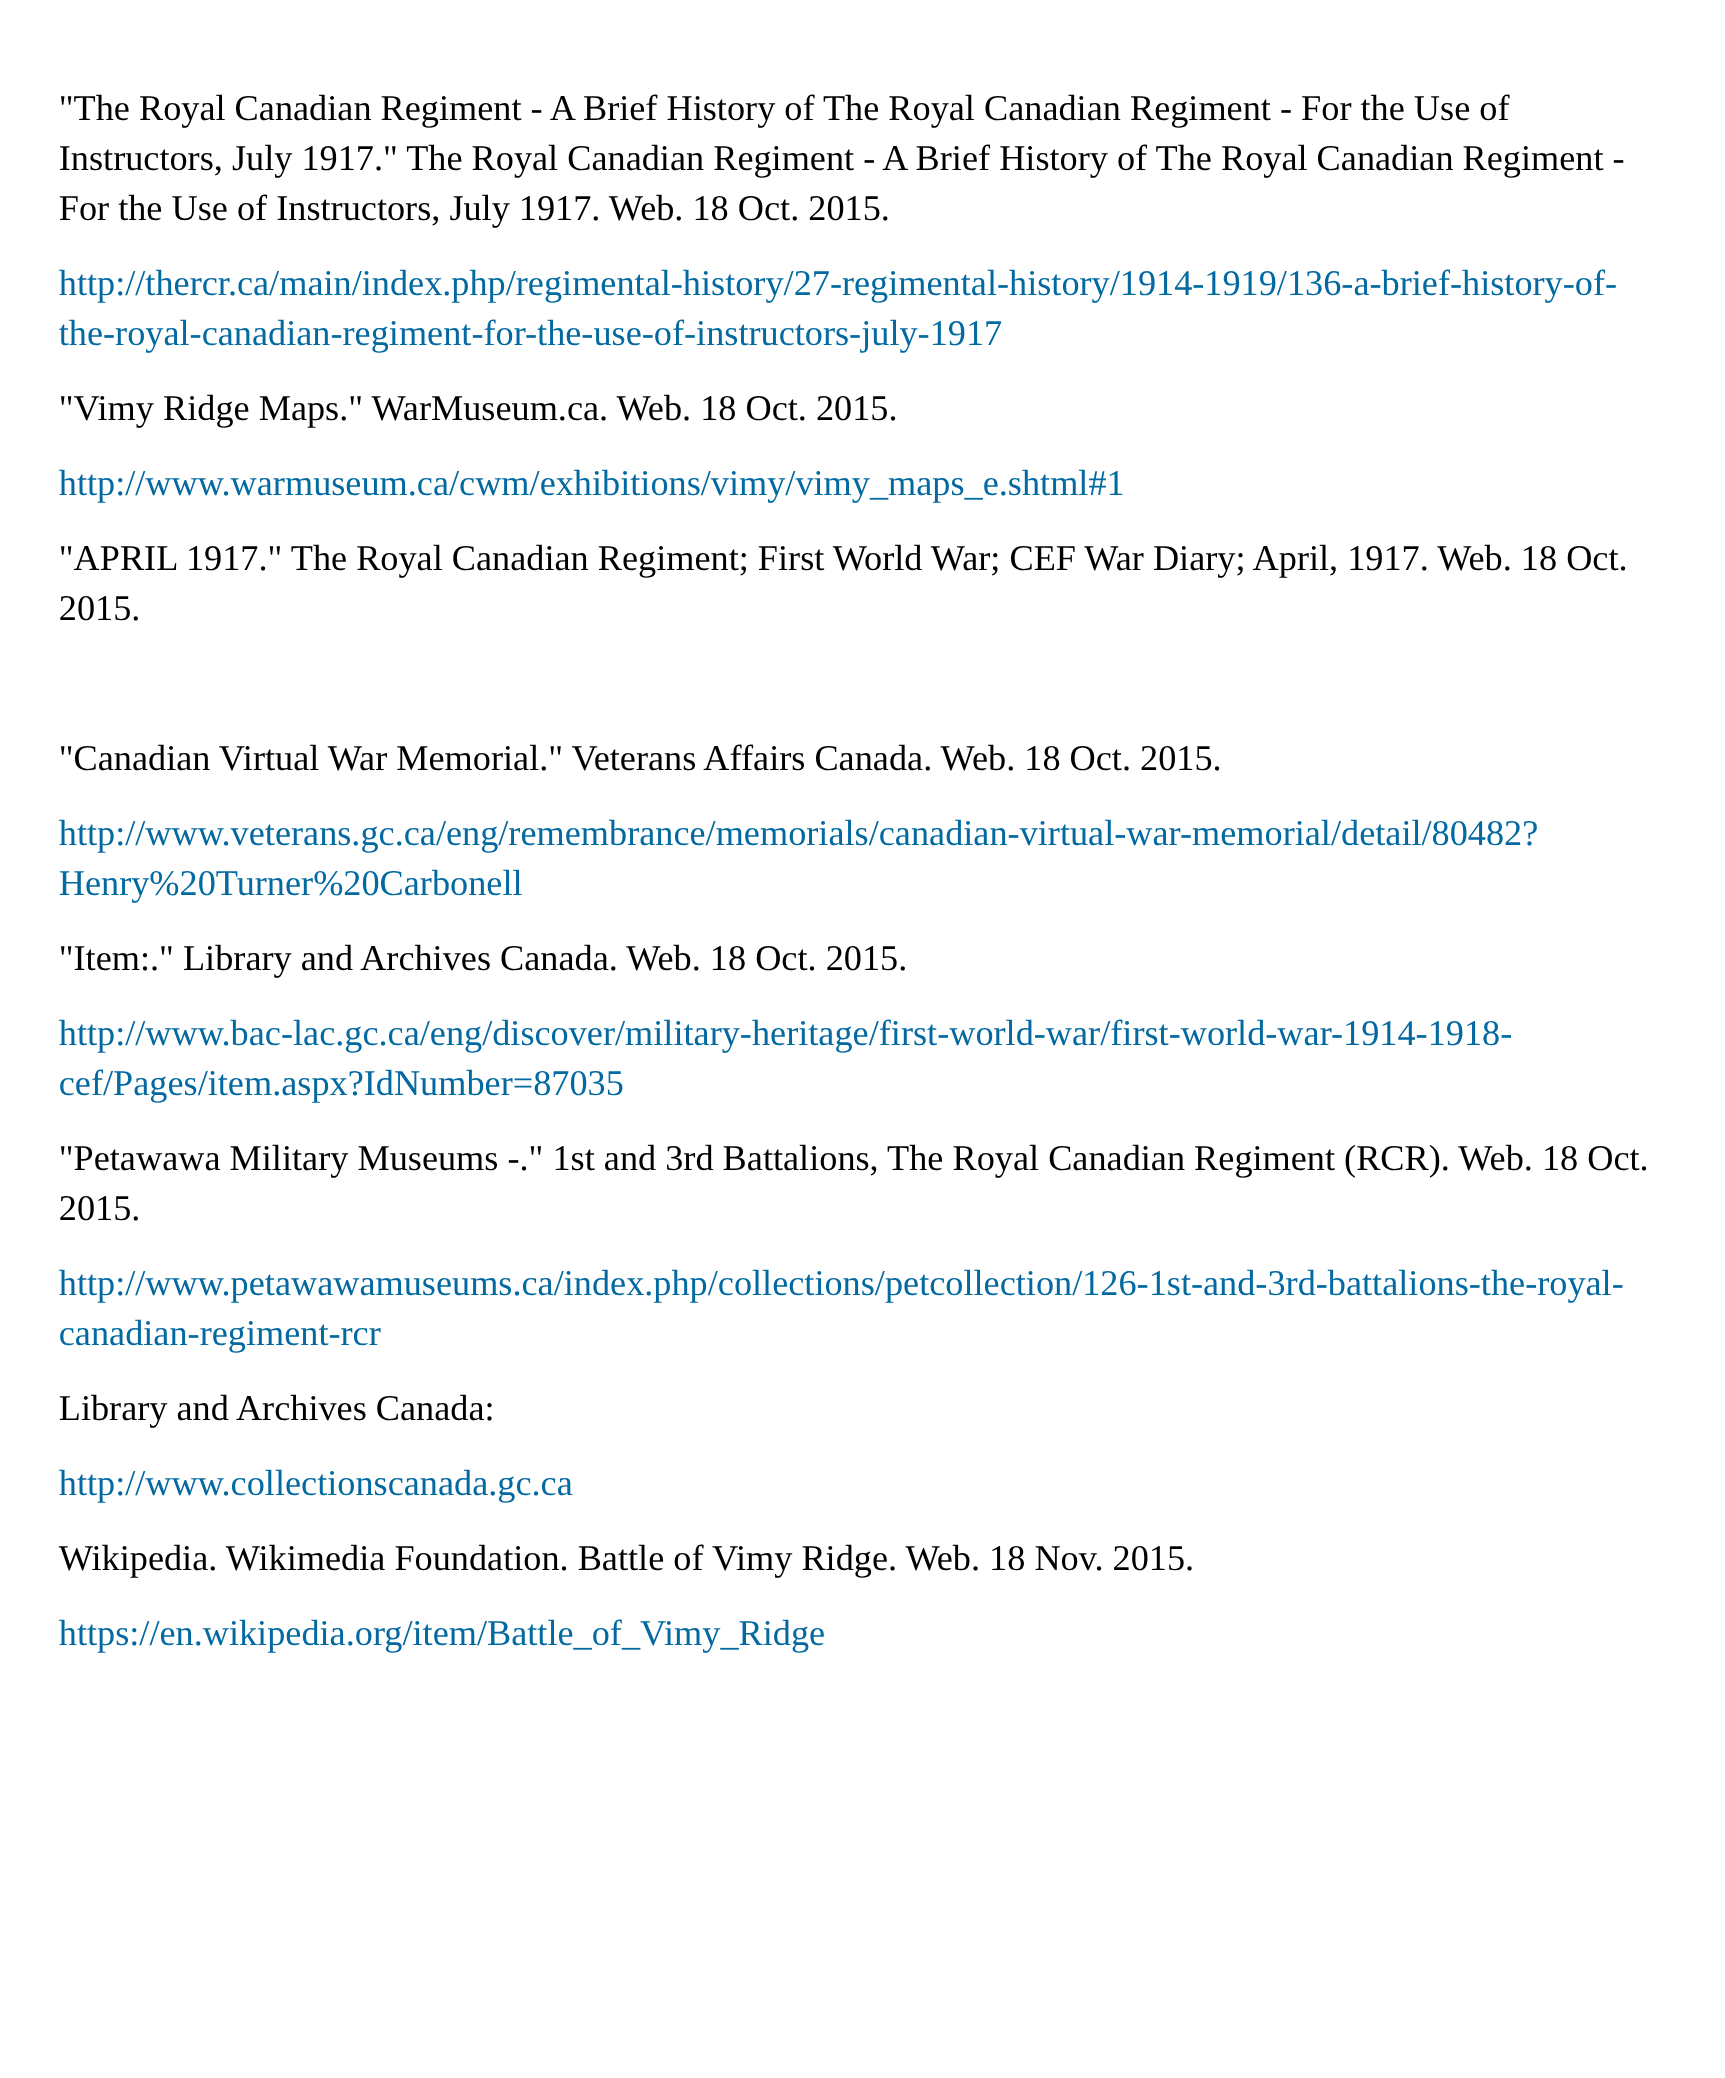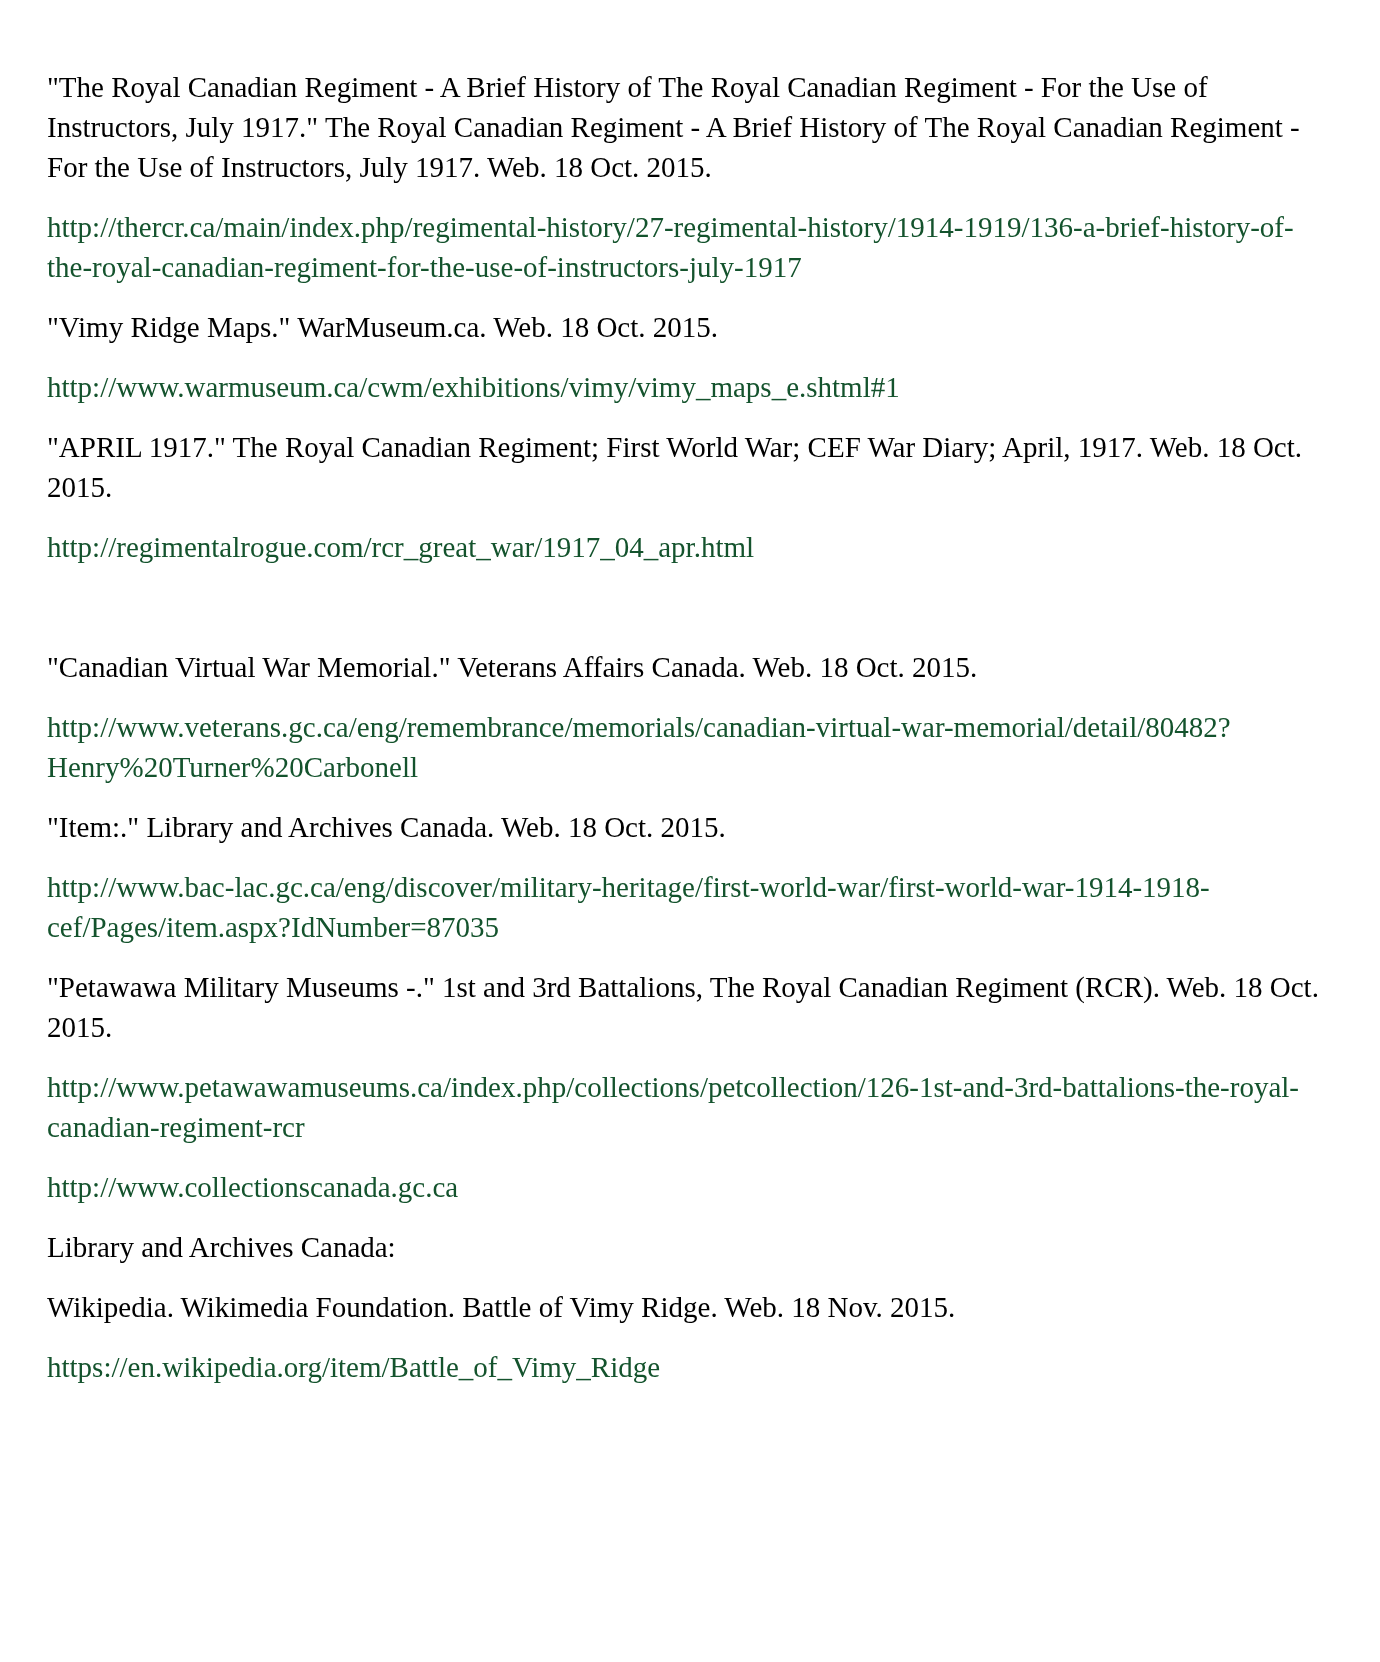--- a/index.html
+++ b/index.html
@@ -25,38 +25,37 @@
     margin: 0 0 20px 0;
     padding: 0;
     overflow-wrap: break-word;
     word-wrap: break-word;
   }
   .doc-para.empty-line {
     min-height: 40px;
   }
   .url-para {
     
-    color: #14532d;
+    color: #0369a1;
     text-decoration: none;
   }
 </style>
 </head>
 <body>
 
 <div class="page">
   <p class="doc-para">"The Royal Canadian Regiment - A Brief History of The Royal Canadian Regiment - For the Use of Instructors, July 1917." The Royal Canadian Regiment - A Brief History of The Royal Canadian Regiment - For the Use of Instructors, July 1917. Web. 18 Oct. 2015.</p>
   <p class="doc-para url-para">http://thercr.ca/main/index.php/regimental-history/27-regimental-history/1914-1919/136-a-brief-history-of-the-royal-canadian-regiment-for-the-use-of-instructors-july-1917</p>
   <p class="doc-para">"Vimy Ridge Maps." WarMuseum.ca. Web. 18 Oct. 2015.</p>
   <p class="doc-para url-para">http://www.warmuseum.ca/cwm/exhibitions/vimy/vimy_maps_e.shtml#1</p>
   <p class="doc-para">"APRIL 1917." The Royal Canadian Regiment; First World War; CEF War Diary; April, 1917. Web. 18 Oct. 2015.</p>
-  <p class="doc-para url-para">http://regimentalrogue.com/rcr_great_war/1917_04_apr.html</p>
   <p class="doc-para empty-line"></p>
   <p class="doc-para">"Canadian Virtual War Memorial." Veterans Affairs Canada. Web. 18 Oct. 2015.</p>
   <p class="doc-para url-para">http://www.veterans.gc.ca/eng/remembrance/memorials/canadian-virtual-war-memorial/detail/80482?Henry%20Turner%20Carbonell</p>
   <p class="doc-para">"Item:." Library and Archives Canada. Web. 18 Oct. 2015.</p>
   <p class="doc-para url-para">http://www.bac-lac.gc.ca/eng/discover/military-heritage/first-world-war/first-world-war-1914-1918-cef/Pages/item.aspx?IdNumber=87035</p>
   <p class="doc-para">"Petawawa Military Museums -." 1st and 3rd Battalions, The Royal Canadian Regiment (RCR). Web. 18 Oct. 2015.</p>
   <p class="doc-para url-para">http://www.petawawamuseums.ca/index.php/collections/petcollection/126-1st-and-3rd-battalions-the-royal-canadian-regiment-rcr</p>
+  <p class="doc-para">Library and Archives Canada:</p>
   <p class="doc-para url-para">http://www.collectionscanada.gc.ca</p>
-  <p class="doc-para">Library and Archives Canada:</p>
   <p class="doc-para">Wikipedia. Wikimedia Foundation. Battle of Vimy Ridge. Web. 18 Nov. 2015.</p>
   <p class="doc-para url-para">https://en.wikipedia.org/item/Battle_of_Vimy_Ridge</p>
 </div>
 
 </body></html>

